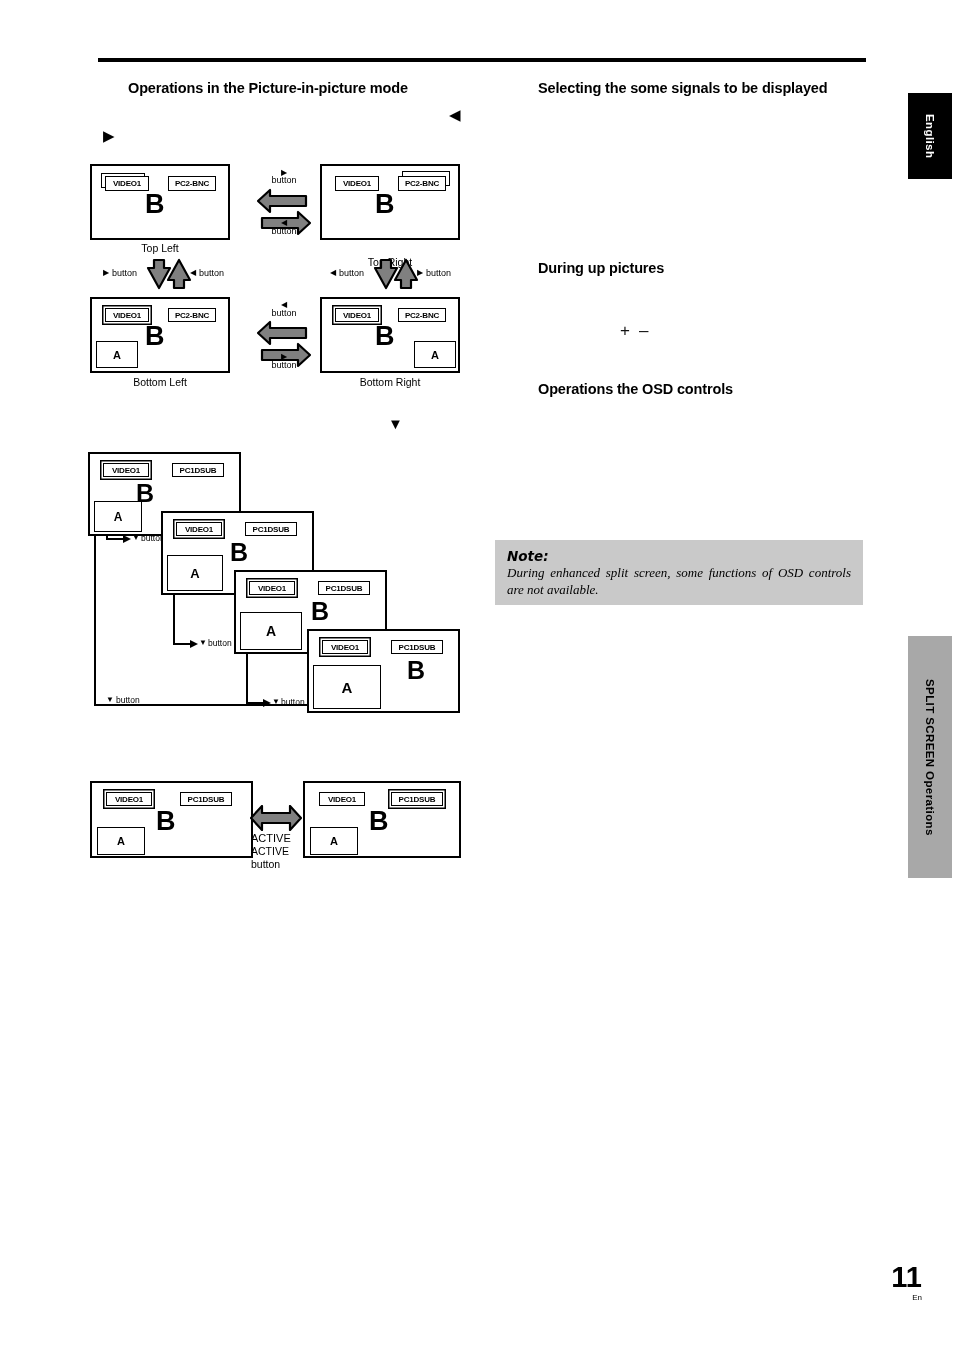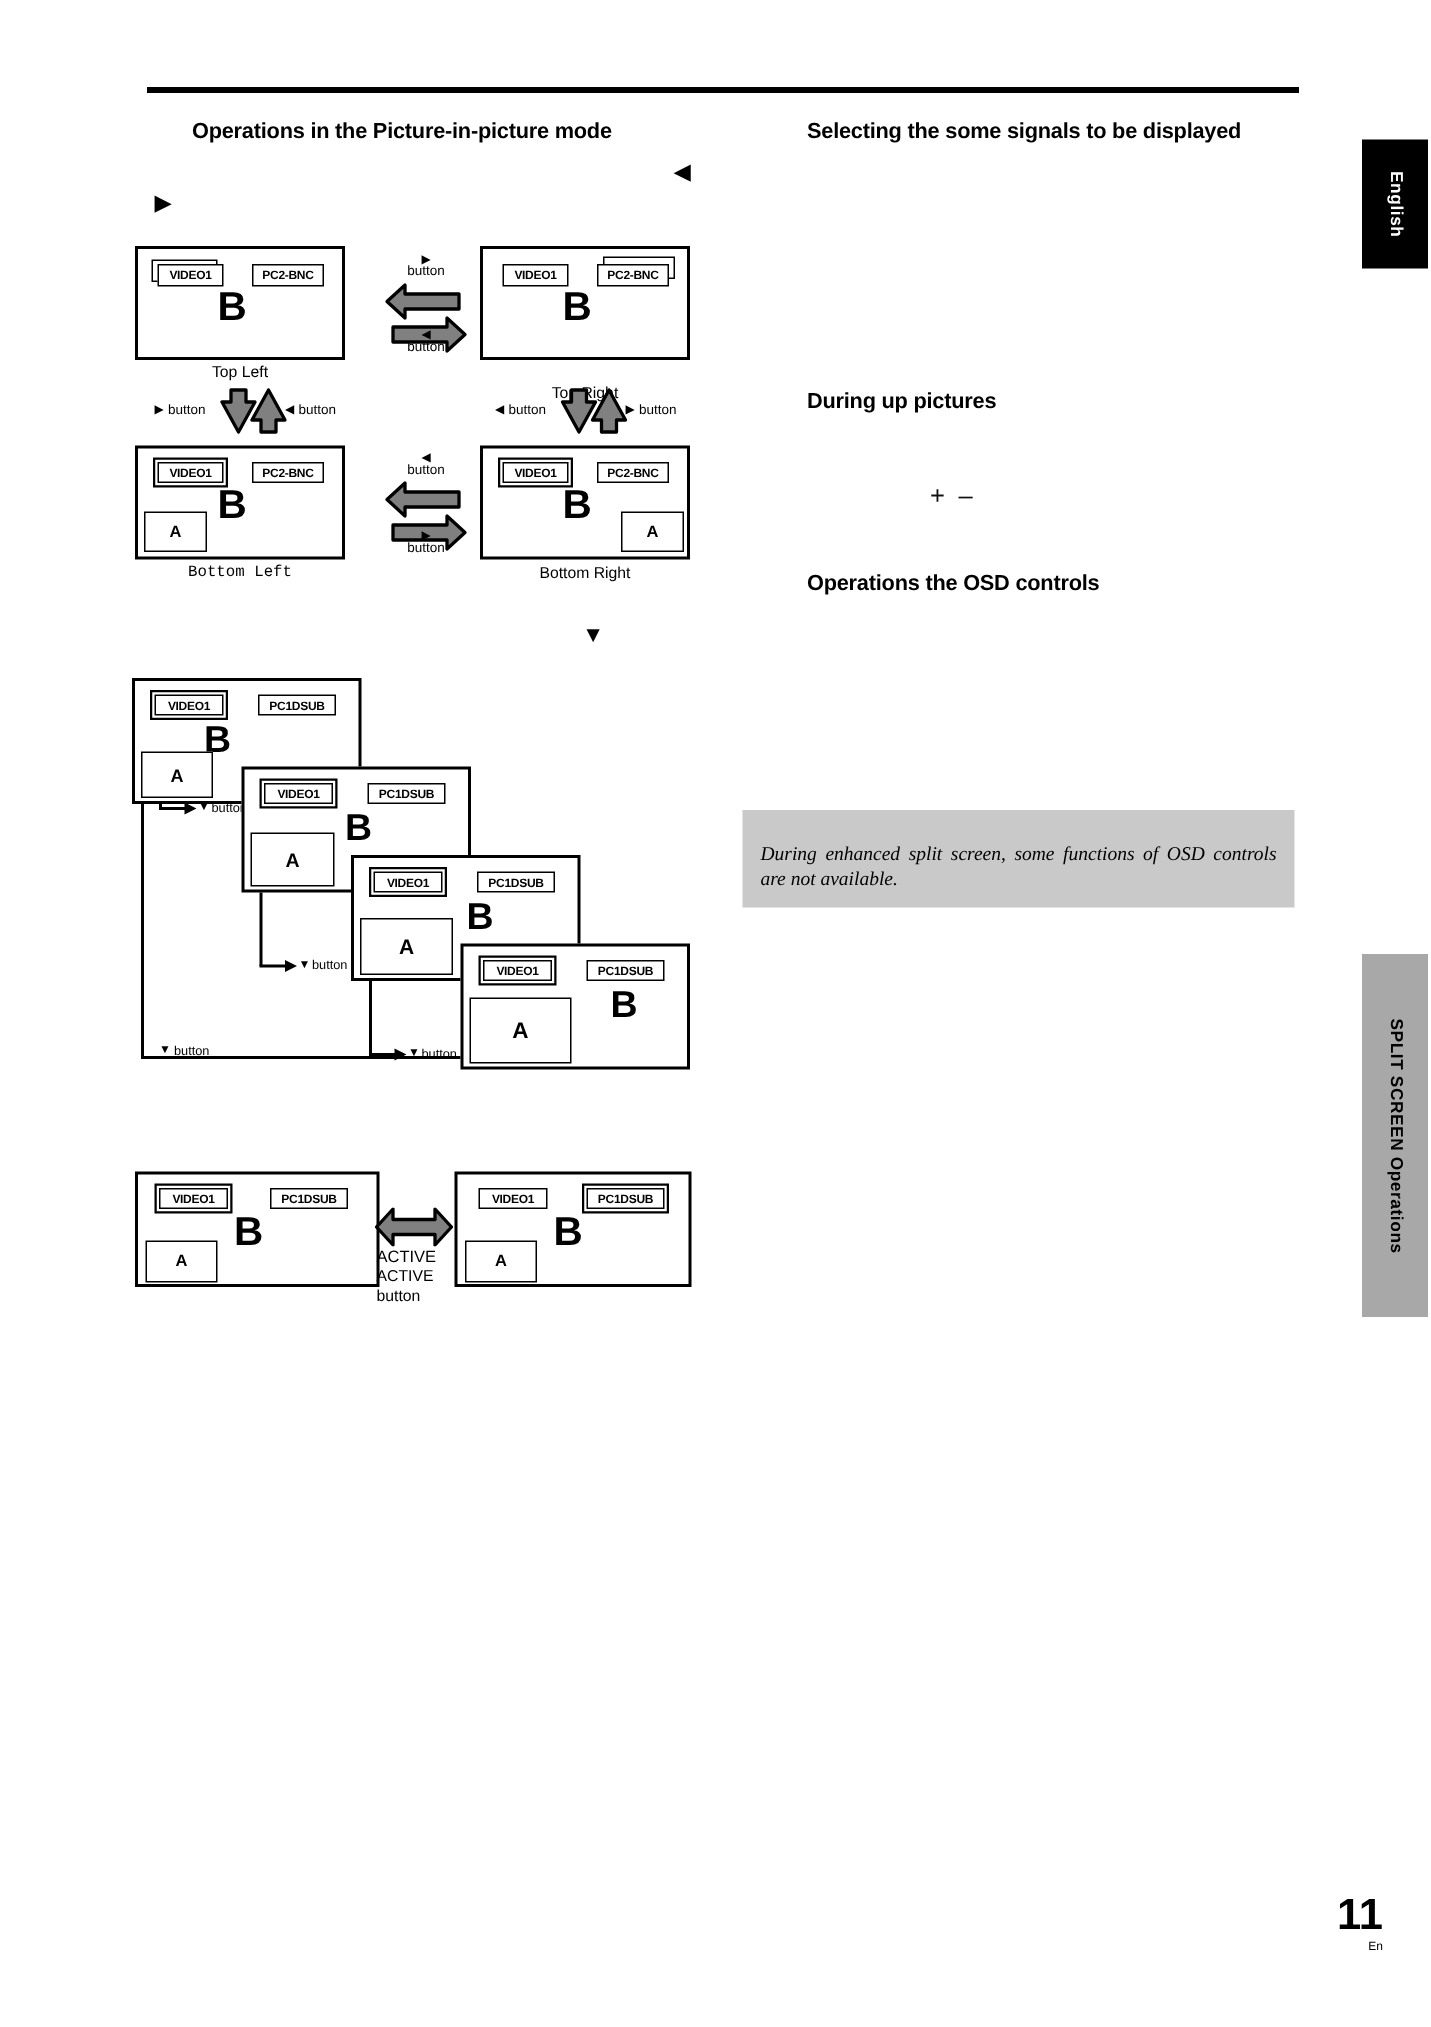--- a/index.html
+++ b/index.html
@@ -22,21 +22,21 @@
 
   
   .plusminus{position:absolute;left:620px;top:321px;font-size:17px;letter-spacing:9px;color:#111;}
 
   
   .note{
     position:absolute;left:495px;top:540px;width:368px;height:65px;
     background:#c9c9c9;padding:8px 12px 10px 12px;box-sizing:border-box;
   }
   .note-title{font-family:"DejaVu Sans",sans-serif;font-weight:bold;font-style:italic;font-size:13.5px;line-height:16px;}
-  .note-body{font-family:"Liberation Serif",serif;font-style:italic;font-size:13px;line-height:16.5px;text-align:justify;margin-top:13px;}
+  .note-body{font-family:"Liberation Serif",serif;font-style:italic;font-size:13px;line-height:16.5px;text-align:justify;margin-top:1px;}
 
   
   .tab{position:absolute;display:flex;align-items:center;justify-content:center;}
   .tab span{
     writing-mode:vertical-rl;
     font-weight:bold;font-size:11.5px;letter-spacing:0.4px;white-space:nowrap;
   }
   #tab-english{left:908px;top:93px;width:44px;height:86px;background:#000;}
   #tab-english span{color:#fff;}
   #tab-split{left:908px;top:636px;width:44px;height:242px;background:#a8a8a8;}
@@ -88,20 +88,21 @@
 
   <div style="position:absolute;left:449px;top:107px;font-size:15px;line-height:15px;">◀</div>
   <div style="position:absolute;left:103px;top:128px;font-size:15px;line-height:15px;">▶</div>
   <div style="position:absolute;left:388px;top:416px;font-size:15px;line-height:15px;">▼</div>
 
   <div class="plusminus">
     <span>+</span><span>–</span>
   </div>
 
   <div class="note">
+    <div class="note-title">Note:</div>
     <div class="note-body">During enhanced split screen, some functions of OSD controls are not available.</div>
   </div>
 
   <div class="tab" id="tab-english">
     <span>English</span>
   </div>
   <div class="tab" id="tab-split">
     <span>SPLIT SCREEN Operations</span>
   </div>
 
@@ -125,21 +126,21 @@
     <div class="bigB" style="left:53px;top:25px;">B</div>
   </div>
   <div class="caption" style="left:320px;top:256px;width:140px;">Top Right</div>
 
   <div class="screen" style="left:90px;top:297px;width:140px;height:76px;">
     <div class="lbl dbl" style="left:13px;top:9px;width:44px;height:14px;">VIDEO1</div>
     <div class="lbl" style="left:76px;top:9px;width:48px;height:14px;">PC2-BNC</div>
     <div class="bigB" style="left:53px;top:24px;">B</div>
     <div class="subA" style="left:4px;top:42px;width:42px;height:27px;">A</div>
   </div>
-  <div class="caption" style="left:90px;top:376px;width:140px;font-family:Liberation Mono, monospace;">Bottom Left</div>
+  <div class="caption" style="left:90px;top:376px;width:140px;">Bottom Left</div>
 
   <div class="screen" style="left:320px;top:297px;width:140px;height:76px;">
     <div class="lbl dbl" style="left:13px;top:9px;width:44px;height:14px;">VIDEO1</div>
     <div class="lbl" style="left:76px;top:9px;width:48px;height:14px;">PC2-BNC</div>
     <div class="bigB" style="left:53px;top:24px;">B</div>
     <div class="subA" style="left:92px;top:42px;width:42px;height:27px;">A</div>
   </div>
   <div class="caption" style="left:320px;top:376px;width:140px;">Bottom Right</div>
 
   <div class="btn-txt c" style="left:258px;top:168px;width:52px;text-align:center;font-size:8px;">▶</div>

